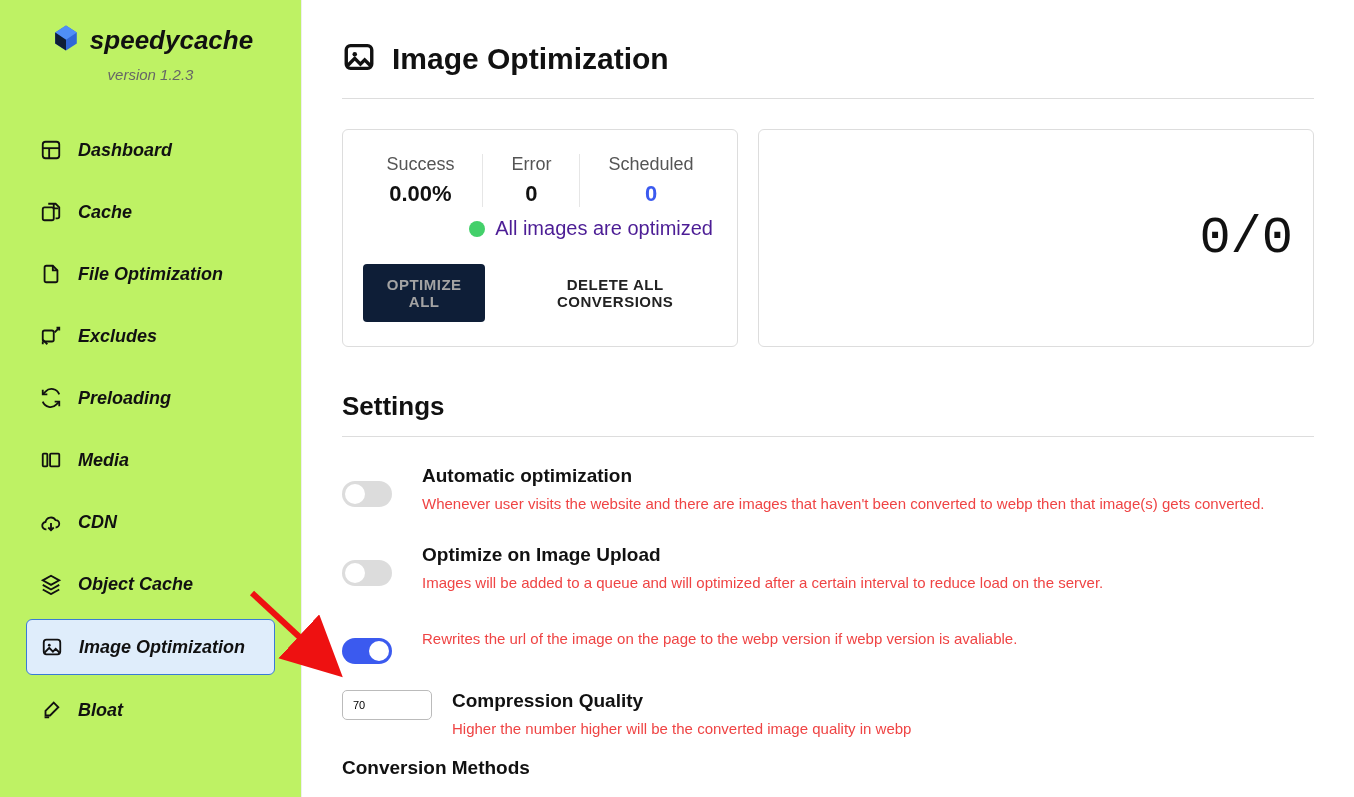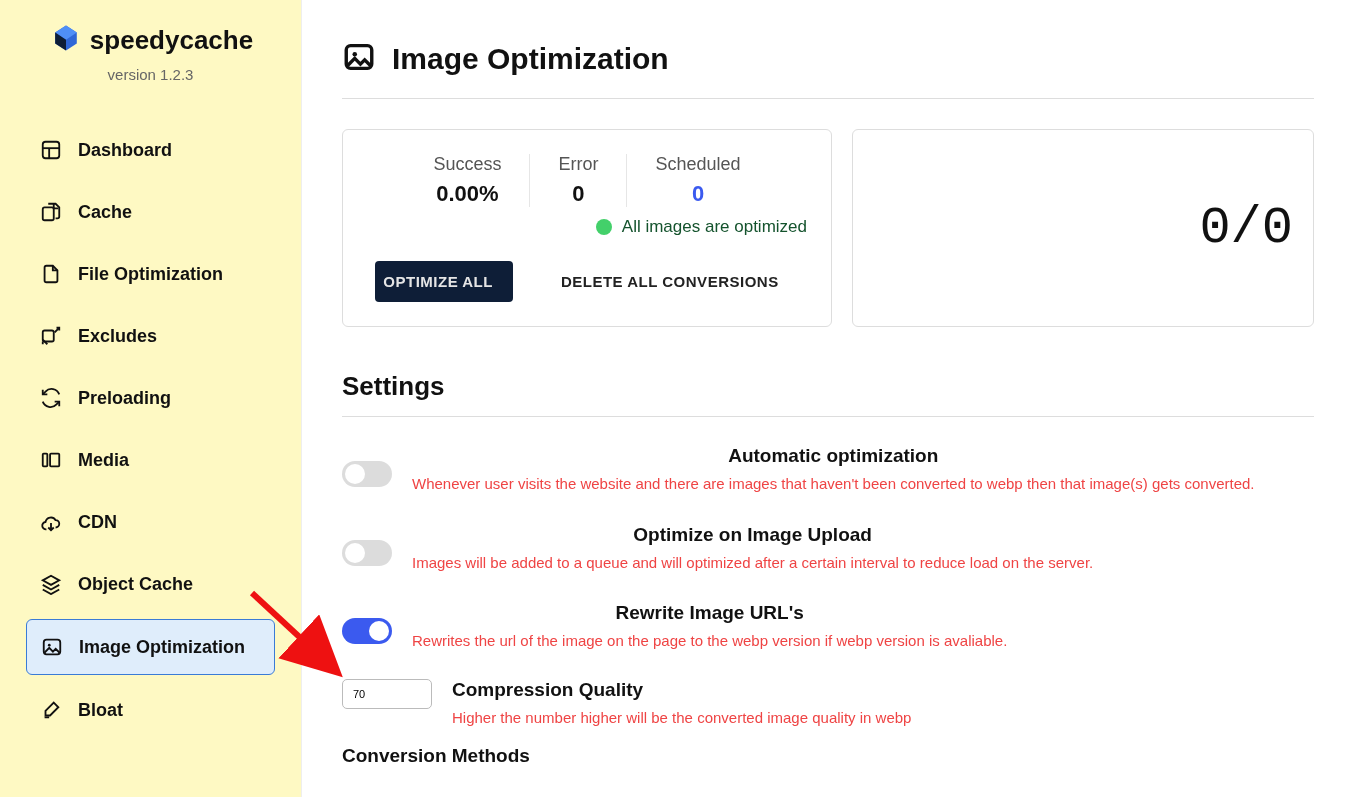--- a/index.html
+++ b/index.html
@@ -8,24 +8,25 @@
     background: #ffffff;
     color: #111;
     width: 1354px;
     height: 797px;
     overflow: hidden;
     display: flex;
   }
   
   .sidebar {
     width: 302px;
-    background: #fef9c3;
+    background: #bef264;
     height: 100%;
     padding-top: 20px;
     border-right: 1px solid #eee;
+    font-style: italic;
   }
   .brand {
     text-align: center;
     margin-bottom: 40px;
   }
   .brand .brand-row {
     display: inline-flex;
     align-items: center;
     gap: 6px;
   }
@@ -88,21 +89,21 @@
   .stats-row {
     display: flex;
     gap: 20px;
     margin-right: 20px;
   }
   .stats-card {
     border: 1px solid #ddd;
     border-radius: 6px;
     padding: 24px 20px;
   }
-  .stats-card.left { width: 490px; }
+  .stats-card.left { width: 396px; }
   .stats-card.right { flex: 1; text-align: right; display: flex; flex-direction: column; justify-content: center; font-family: Liberation Mono, monospace; }
 
   .metrics {
     display: flex;
     justify-content: center;
     gap: 0;
   }
   .metric {
     text-align: center;
     padding: 0 28px;
@@ -112,64 +113,63 @@
   .metric-value { font-size: 22px; font-weight: 700; margin-top: 6px; }
   .metric-value.blue { color: #3b5aef; }
 
   .status-line {
     display: flex;
     align-items: center;
     justify-content: flex-end;
     gap: 10px;
     margin-top: 10px;
     padding-right: 4px;
-    font-size: 17px;
-    color: #14532d;
+    font-size: 20px;
+    color: #4c1d95;
   }
   .green-dot {
     width: 16px; height: 16px; border-radius: 50%; background: #43d06a;
   }
   .btn-row {
     display: flex;
     gap: 28px;
     align-items: center;
     justify-content: center;
     margin-top: 24px;
   }
   .btn {
     padding: 12px 20px;
     font-size: 15px;
     font-weight: 700;
     letter-spacing: .5px;
     cursor: pointer;
     border: none;
   }
-  .btn.primary { background: #0e1e37; color: #e5e5e5; border-radius: 4px; padding-left: 8px; }
+  .btn.primary { background: #0e1e37; color: #a3a3a3; border-radius: 4px; }
   .btn.link { background: transparent; color: #222; }
 
   .big-fraction { font-size: 52px; font-weight: 400; }
   .reduction-line { margin-top: 18px; font-size: 19px; color: #222; }
   .reduction-line .kb { color: #2f67d7; font-weight: 700; }
 
   
   .settings-title {
     font-size: 26px;
     font-weight: 700;
     margin-top: 44px;
     padding-bottom: 14px;
     border-bottom: 1px solid #ddd;
     margin-right: 20px;
   }
   .setting-row {
     display: flex;
     align-items: flex-start;
-    gap: 20px;
+    gap: 30px;
     margin-top: 28px;
     margin-right: 20px;
-    text-align: center;
   }
   .toggle {
     width: 50px; height: 26px;
     background: #dcdcdc;
     border-radius: 14px;
     position: relative;
     cursor: pointer;
     flex-shrink: 0;
     margin-top: 16px;
   }
@@ -397,21 +397,20 @@
     <div class="toggle"></div>
     <div class="setting-text">
       <div class="title">Optimize on Image Upload</div>
       <div class="desc">Images will be added to a queue and will optimized after a certain interval to reduce load on the server.</div>
     </div>
   </div>
 
   <div class="setting-row">
     <div class="toggle on"></div>
     <div class="setting-text">
-      <div class="title">Rewrite Image URL's</div>
       <div class="desc">Rewrites the url of the image on the page to the webp version if webp version is avaliable.</div>
     </div>
   </div>
 
   <div class="input-row">
     <input class="num-input" value="70" style="">
     <div class="setting-text">
       <div class="title">Compression Quality</div>
       <div class="desc">Higher the number higher will be the converted image quality in webp</div>
     </div>

